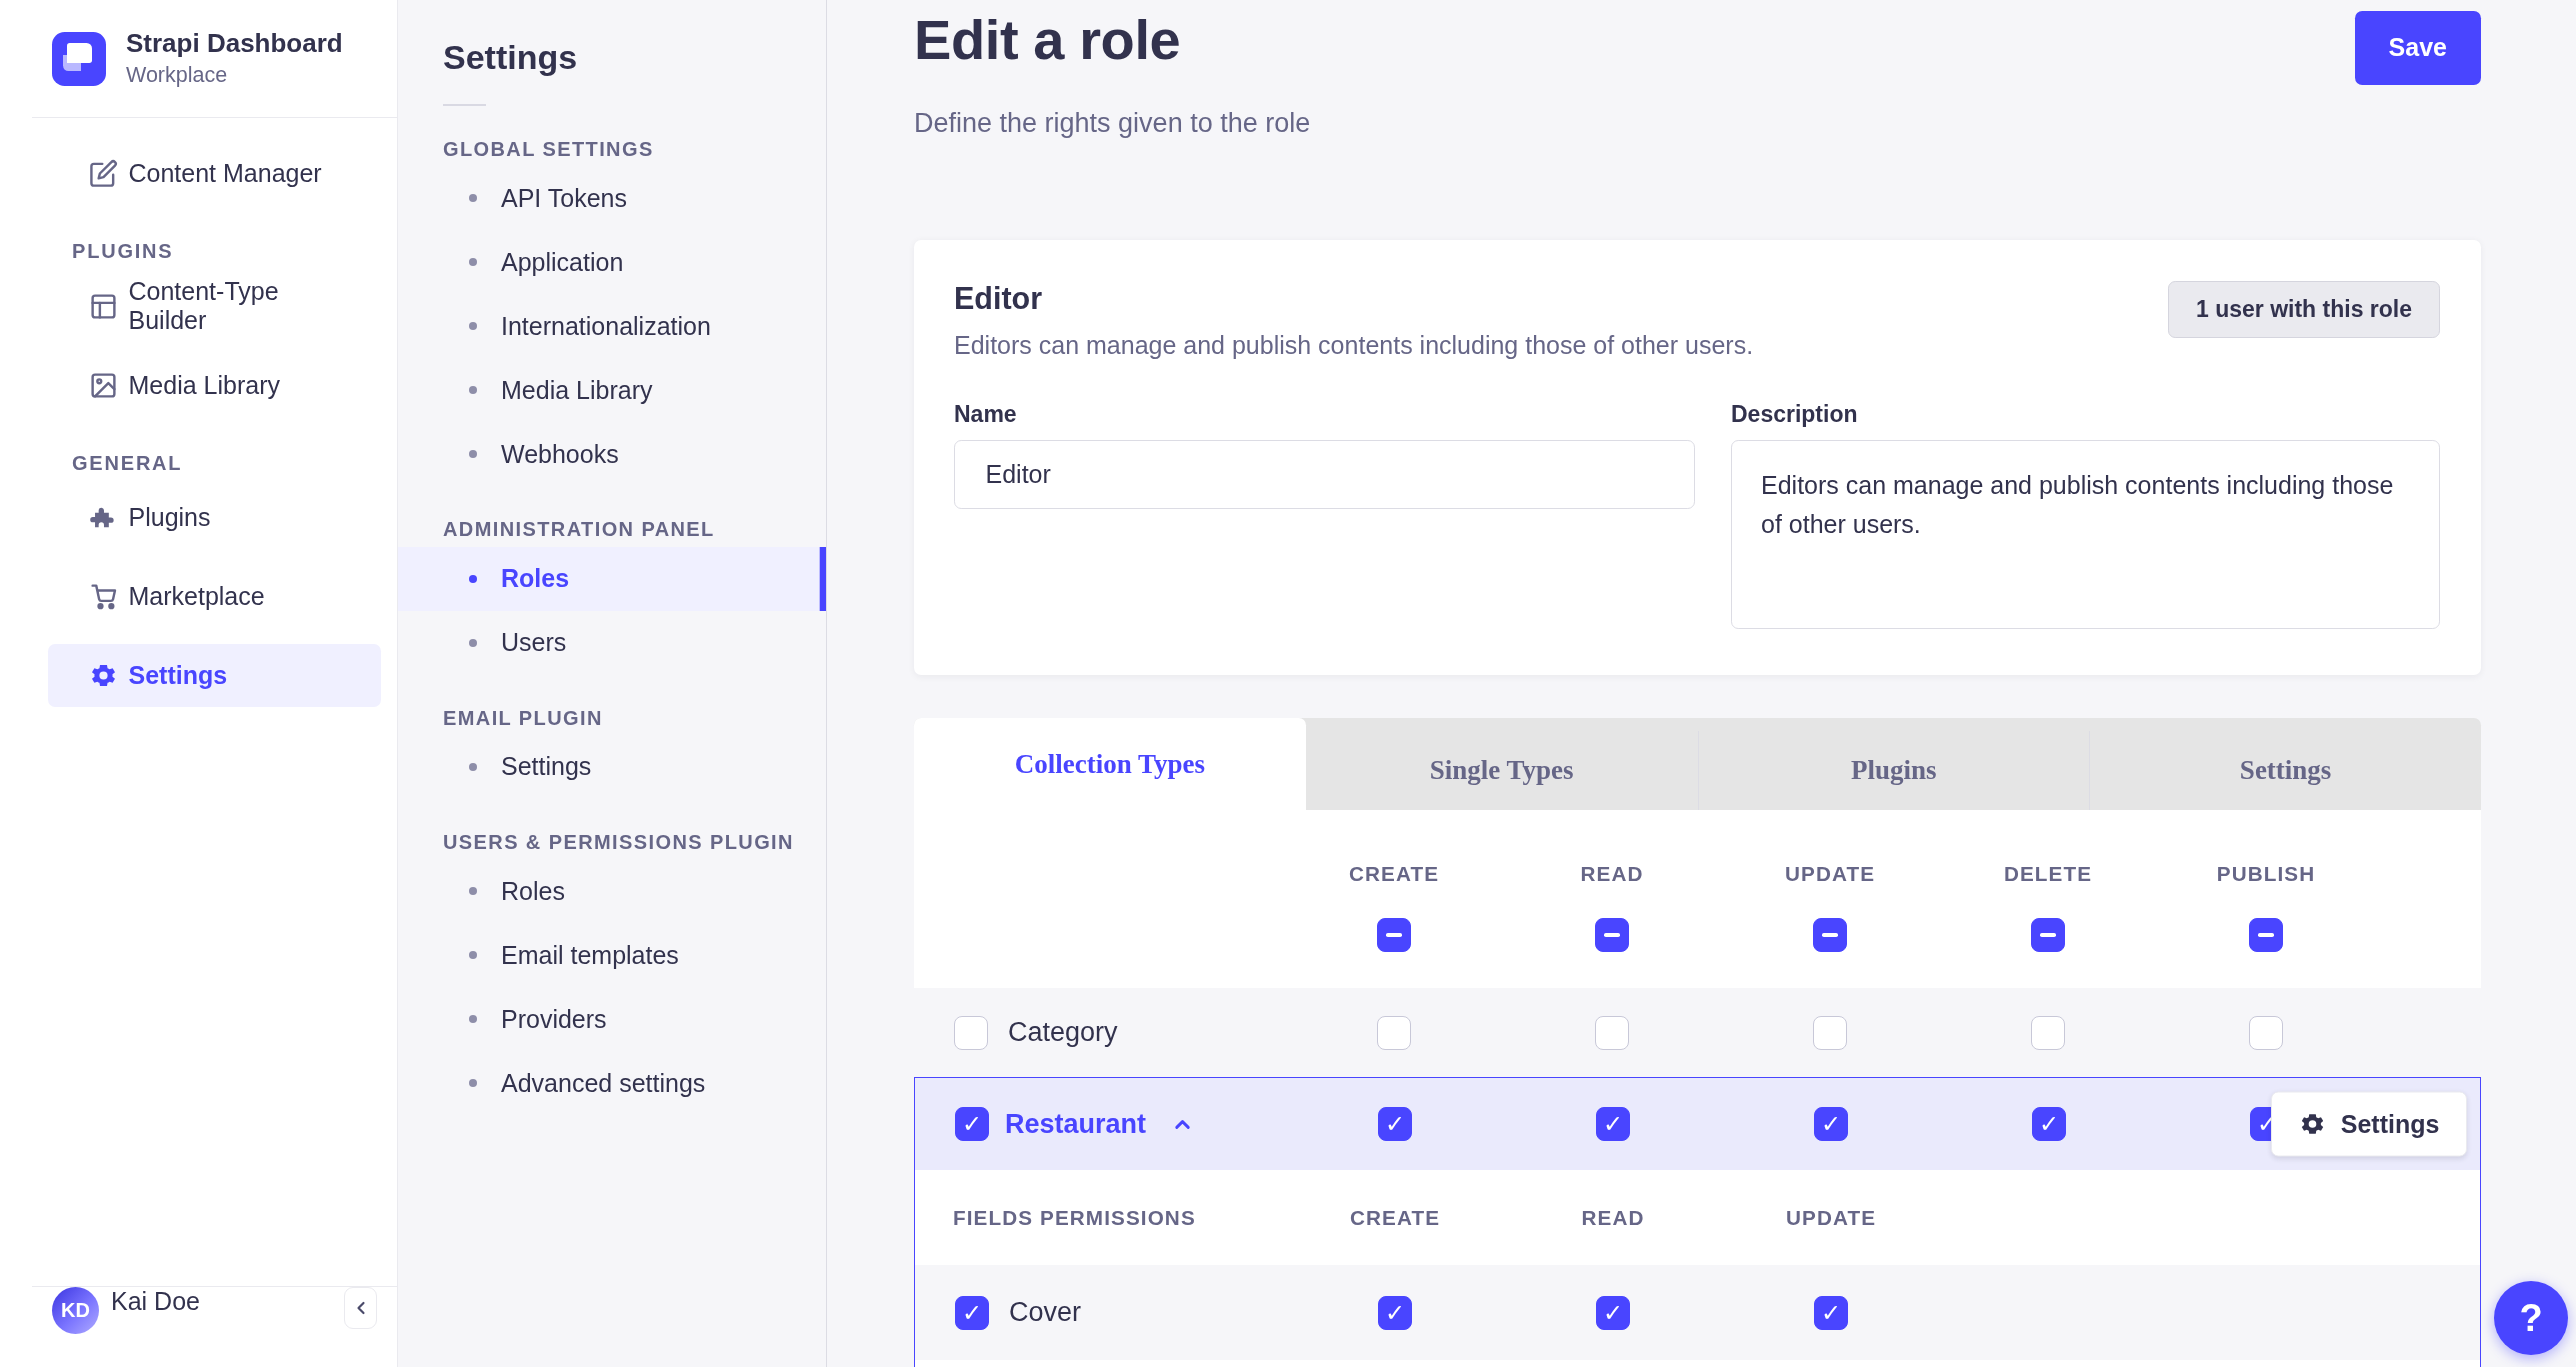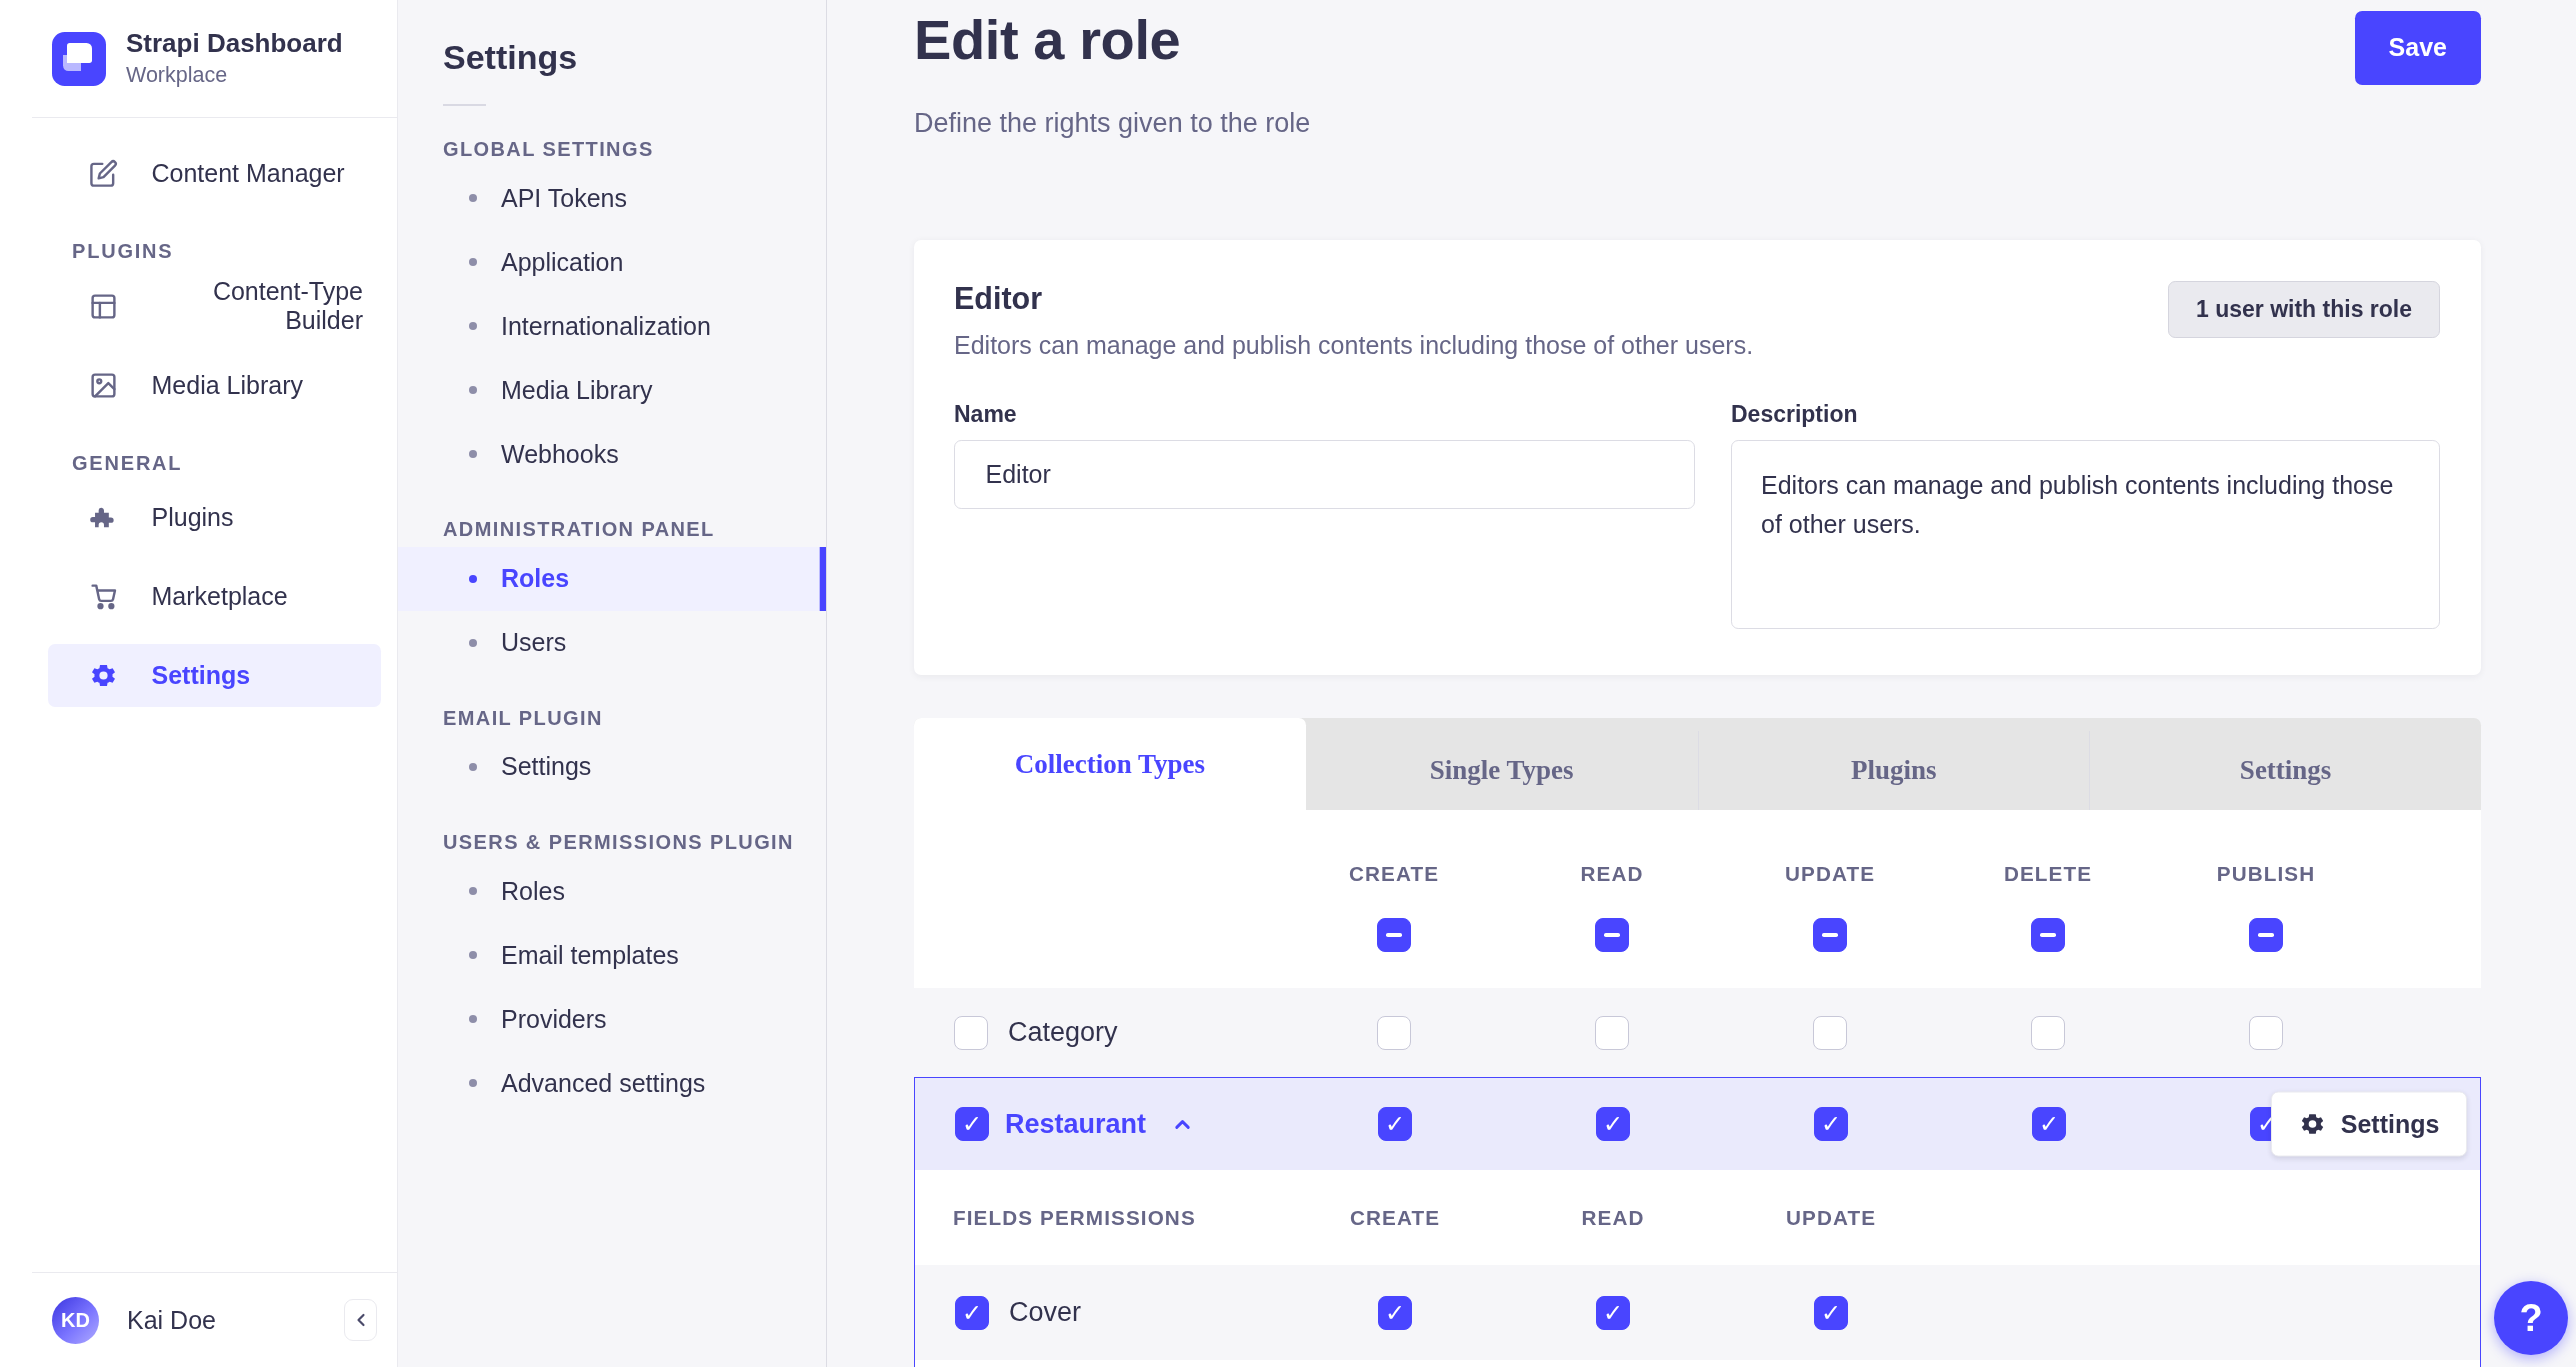--- a/index.html
+++ b/index.html
@@ -16,31 +16,31 @@
   .brand-logo { width:54px; height:54px; border-radius:12.6px; background:#4945ff;
     position:relative; flex:0 0 auto; }
   .brand-logo .m1 { position:absolute; left:15.3px; top:11.7px; width:25px; height:20px;
     background:#fff; border-radius:2.7px 5.4px 2.7px 0; }
   .brand-logo .m2 { position:absolute; left:10.8px; top:23px; width:18px; height:16px;
     background:rgba(255,255,255,.62); border-radius:0 0 0 5.4px; }
   .brand-title { font-size:26px; font-weight:700; color:#32324d; line-height:1.15; }
   .brand-sub { font-size:21.5px; color:#666687; margin-top:4.5px; }
 
   .side-nav { padding-top:16px; flex:1 1 auto; }
-  .side-item { height:79px; display:flex; align-items:center; gap:33px;
+  .side-item { height:79px; display:flex; align-items:center; gap:10px;
     padding:0 18px 0 40px; margin:0 16px; border-radius:7.2px;
-    font-size:25px; font-weight:500; color:#32324d; cursor:pointer;text-align:right; }
+    font-size:25px; font-weight:500; color:#32324d; cursor:pointer; }
   .side-item .ico { width:30.5px; height:30.5px; color:#666687; flex:0 0 auto;
     display:flex; align-items:center; justify-content:center; }
   .side-item.active { background:#f0f0ff; color:#4945ff; font-weight:600; height:63px; margin:8px 16px; }
   .side-item.active .ico { color:#4945ff; }
   .side-section { margin:27px 0 3.6px 40px; font-size:20px; font-weight:700;
     letter-spacing:1.8px; color:#666687; }
-  .sidebar-footer { border-top:0.9px solid #eaeaef; height:95px;
-    display:flex; align-items:center; padding:0 20px; gap:28px; }
+  .sidebar-footer { border-top:0.9px solid #eaeaef; height:81px;
+    display:flex; align-items:flex-start; padding:0 20px; gap:12px; }
   .avatar { width:47px; height:47px; border-radius:50%; color:#fff;
     background:linear-gradient(135deg,#3a34e0 0%,#7a74ff 55%,#b0acff 100%);
     display:flex; align-items:center; justify-content:center;
     font-size:20px; font-weight:700; flex:0 0 auto; }
   .user-name { font-size:25px; color:#32324d; flex:1 1 auto; }
   .collapse-btn { width:33px; height:42px; border-radius:9px; background:#fff;
     border:0.9px solid #eaeaef; display:flex; align-items:center; justify-content:center;
     color:#4a4a6a; cursor:pointer; }
 
   

